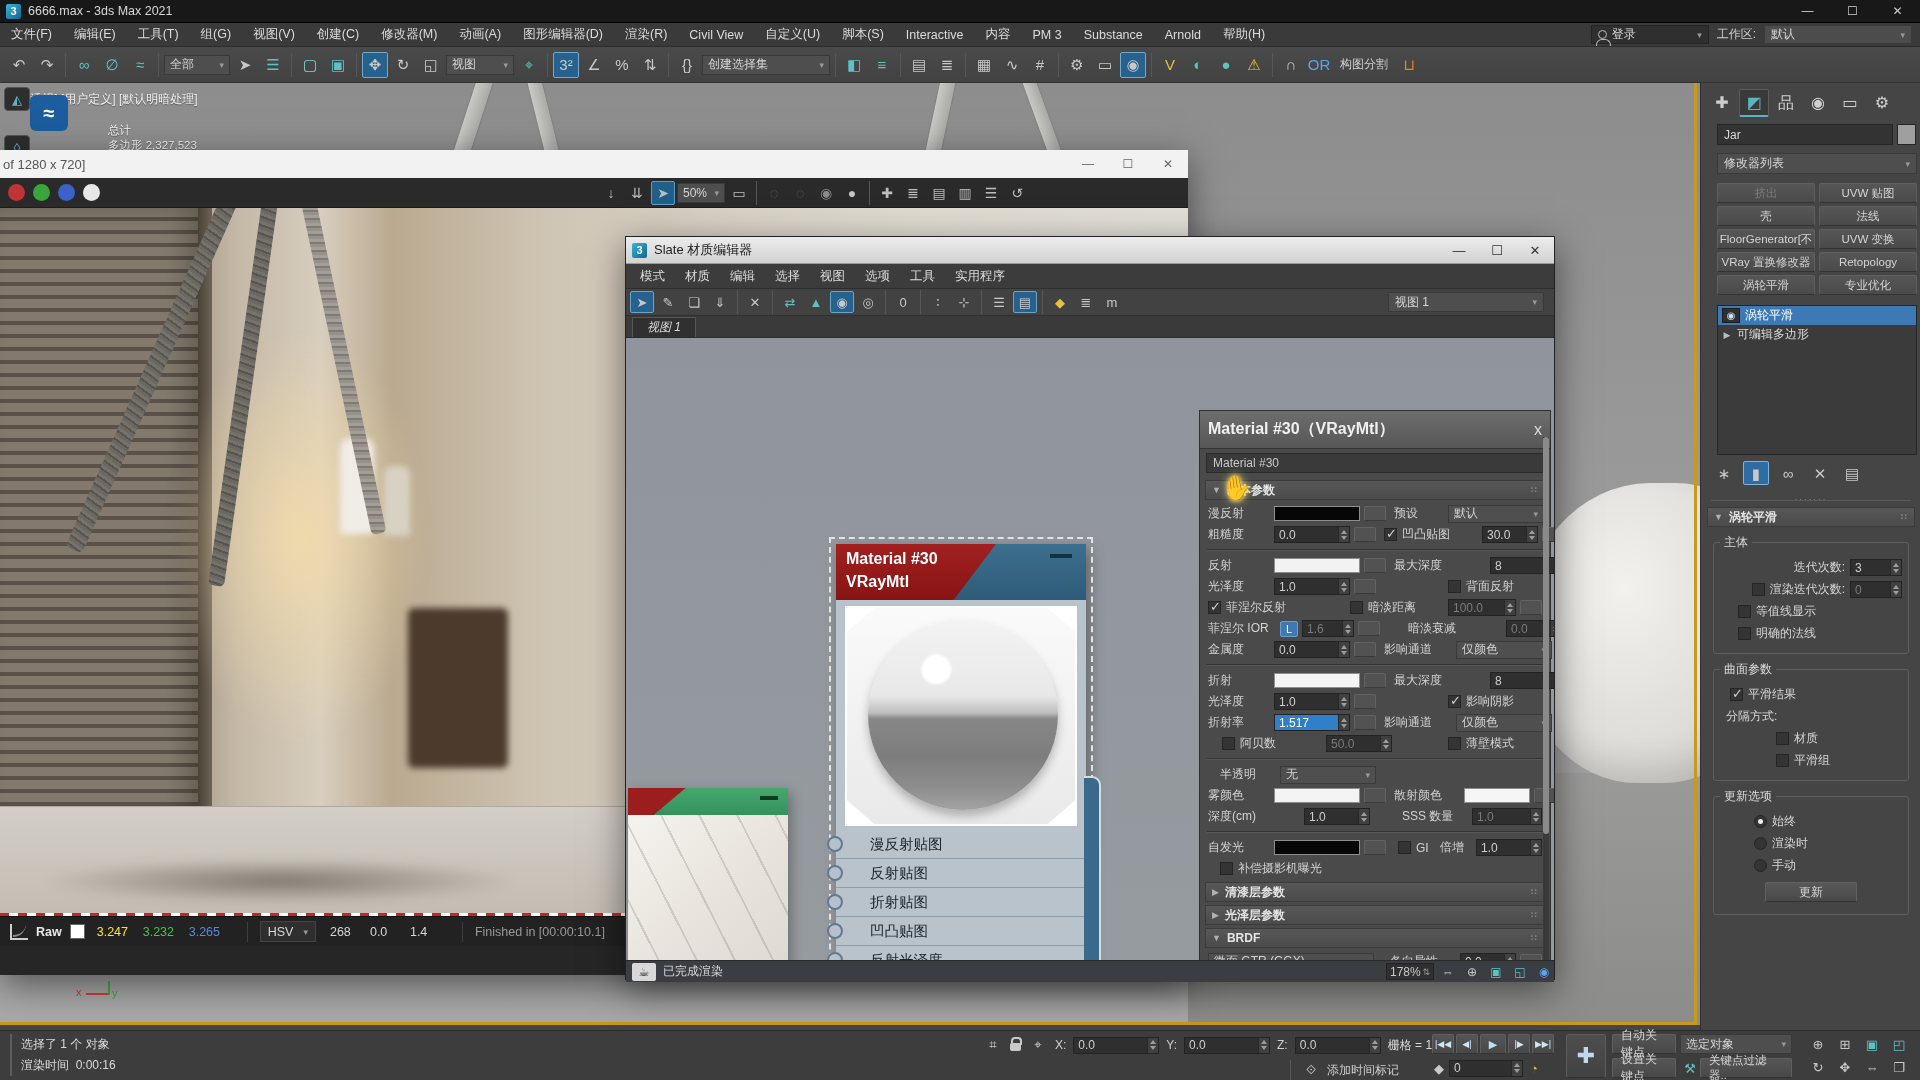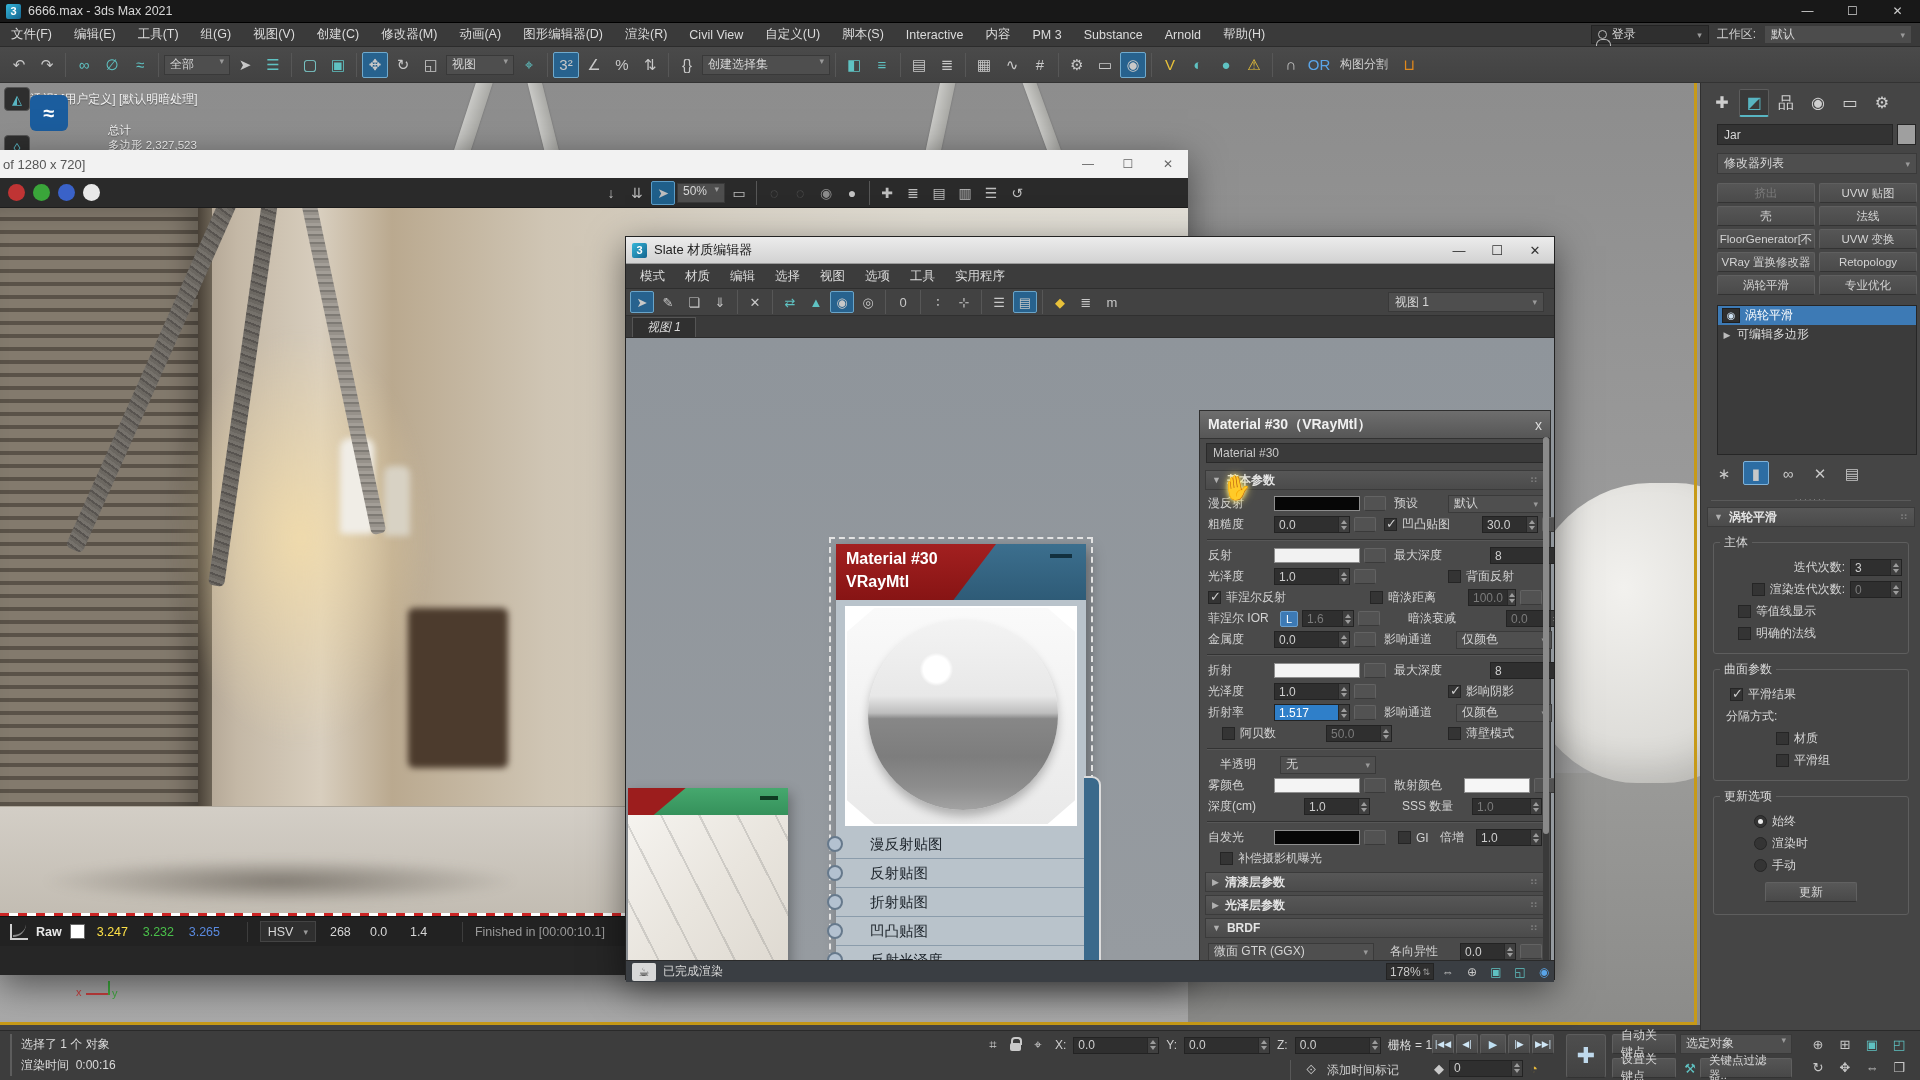--- a/index.html
+++ b/index.html
@@ -21,21 +21,21 @@
   .person::after{content:"";position:absolute;left:-3px;top:8px;width:13px;height:6px;border:1.5px solid #bbb;border-bottom:none;border-radius:6px 6px 0 0}
   .wslabel{color:#cfcfcf}
   .wsdrop{display:flex;align-items:center;justify-content:space-between;background:#4c4c4c;border:1px solid #3a3a3a;height:19px;width:148px;padding:0 6px;color:#d8d8d8}
   .dar{color:#9a9a9a;font-size:9px;margin-left:4px}
   
   #maintoolbar{position:absolute;left:0;top:47px;width:1920px;height:36px;background:linear-gradient(#4a4a4a,#424242);display:flex;align-items:center;gap:2px;padding:0 6px;border-bottom:1px solid #333}
   .ic{width:26px;height:26px;display:flex;align-items:center;justify-content:center;border-radius:2px;flex:none}
   .ic span{color:#c8c8c8;font-size:15px;line-height:1}
   .ic.act{background:#27628e;border:1px solid #70aacd}
   .tsep{width:1px;height:24px;background:#2f2f2f;border-right:1px solid #575757;margin:0 3px;flex:none}
-  .tdrop{display:flex;justify-content:space-between;background:#4e4e4e;border:1px solid #393939;height:20px;padding:0 5px;color:#d6d6d6;flex:none;font-size:12px}
+  .tdrop{display:flex;align-items:center;justify-content:space-between;background:#4e4e4e;border:1px solid #393939;height:20px;padding:0 5px;color:#d6d6d6;flex:none;font-size:12px}
   .tlabel{color:#d0d0d0;font-size:12px;padding:0 6px;flex:none}
   
   #viewport{position:absolute;left:0;top:83px;width:1700px;height:942px;background:linear-gradient(180deg,#8d8d8d,#9d9d9d 55%,#a9a9a9);overflow:hidden}
   #vp-label{position:absolute;left:10px;top:8px;color:#f2f2f2;font-size:12px;text-shadow:0 1px 1px rgba(0,0,0,.4)}
   #vp-stats{position:absolute;left:108px;top:40px;color:#f4f4f4;font-size:11.5px;line-height:15px;text-shadow:0 1px 1px rgba(0,0,0,.4)}
   .vstick{position:absolute;background:linear-gradient(90deg,#c9c9c6,#a9a9a5);border-radius:4px;box-shadow:0 1px 2px rgba(0,0,0,.25)}
   .plugbox{position:absolute;border-radius:4px;display:flex;align-items:center;justify-content:center}
   #couch{position:absolute;left:1520px;top:400px;width:260px;height:300px;background:radial-gradient(ellipse at 40% 35%,#f2f1ee,#d9d8d4 70%,#c4c3bf);border-radius:50% 40% 45% 45%;box-shadow:inset -12px -18px 30px rgba(0,0,0,.12)}
   #vp-floor{position:absolute;left:1188px;top:690px;width:512px;height:260px;background:linear-gradient(180deg,#9a9a98,#8b8b89)}
   #axis-gizmo{position:absolute;left:86px;top:898px;width:40px;height:30px}
@@ -161,21 +161,21 @@
   #map-node{position:absolute;left:2px;top:450px;width:160px;height:220px;box-shadow:3px 5px 12px rgba(0,0,0,.3)}
   #map-node .hdr{position:relative;height:27px;background:linear-gradient(#46a86e,#35915b);overflow:hidden}
   #map-node .hdr .red{position:absolute;inset:0;background:#9c1d1d;clip-path:polygon(0 0,36% 0,16% 100%,0 100%)}
   #map-node .hdr .mindash{position:absolute;right:10px;top:8px;width:18px;height:4px;background:#0f3a22}
   #map-node .tex{height:193px;background:linear-gradient(135deg,#f5f3ef 0%,#e9e5de 45%,#dbd6cd 100%);position:relative;overflow:hidden}
   #map-node .tex::after{content:"";position:absolute;inset:0;background:repeating-linear-gradient(63deg,rgba(120,120,118,0) 0 14px,rgba(120,120,118,.25) 14px 16px,rgba(120,120,118,0) 16px 34px)}
   .padlock{width:11px;height:8px;background:#c9c9c9;border-radius:2px;position:relative;margin-top:4px}
   .padlock::before{content:"";position:absolute;top:-6px;left:1px;width:7px;height:6px;border:2px solid #c9c9c9;border-bottom:none;border-radius:4px 4px 0 0}
   
   #me-panel{position:absolute;left:573px;top:72px;width:352px;height:650px;background:#4a4a4a;border:1px solid #2f2f2f;display:flex;flex-direction:column}
-  #me-phead{height:28px;background:linear-gradient(#6e6e6e,#565656);display:flex;align-items:center;padding:0 8px;color:#f0f0f0;font-weight:bold;font-size:14px;border-bottom:1px solid #333}
+  #me-phead{height:38px;background:linear-gradient(#6e6e6e,#565656);display:flex;align-items:center;padding:0 8px;color:#f0f0f0;font-weight:bold;font-size:16px;border-bottom:1px solid #333}
   #me-phead .x{margin-left:auto;color:#ddd;font-weight:normal}
   #me-pname{height:20px;margin:4px 6px;background:#3a3a3a;border:1px solid #2a2a2a;color:#c9c9c9;display:flex;align-items:center;padding:0 6px}
   #me-prows{flex:1;padding:0 5px;position:relative}
   .prow{display:flex;align-items:center;gap:4px;height:21px;padding:0 3px;font-size:12px;color:#d2d2d2}
   .prow .sp{flex:1}
   .pdiv{height:2px;margin:4px 2px;border-top:1px solid #333;border-bottom:1px solid #575757}
   .sw2{width:86px;height:15px;border:1px solid #8e8e8e;flex:none}
   .mapb{width:22px;height:15px;background:#525252;border:1px solid #636363;border-bottom-color:#3a3a3a;border-radius:2px;flex:none}
   .pdrop{height:18px;background:#4f4f4f;border:1px solid #3a3a3a;display:flex;align-items:center;justify-content:space-between;padding:0 5px;color:#d4d4d4;flex:none}
   .iorL{width:18px;height:16px;background:#3d7ab5;border:1px solid #6aa0d0;border-radius:2px;color:#fff;font-size:11px;display:flex;align-items:center;justify-content:center;flex:none}
@@ -731,21 +731,21 @@
             <div class="prow">
               <span style="display: flex; align-items: center; gap: 5px; flex: 0 0 auto; width: 112px;">
                 <span class="cb on"></span>
                 <span>菲涅尔反射</span>
               </span>
               <span class="sp"></span>
               <span style="display: flex; align-items: center; gap: 5px; flex: 0 0 auto; width: 94px;">
                 <span class="cb"></span>
                 <span>暗淡距离</span>
               </span>
-              <div class="sf gray" style="width: 48px; justify-content: flex-end;">
+              <div class="sf gray" style="width: 68px; justify-content: flex-end;">
                 <span class="v">100.0</span>
                 <span class="spn">
                   <i class="up"></i>
                   <i class="dn"></i>
                 </span>
               </div>
               <span class="mapb"></span>
             </div>
             <div class="prow">
               <span style="width: 68px; flex: 0 0 auto;">菲涅尔 IOR</span>

